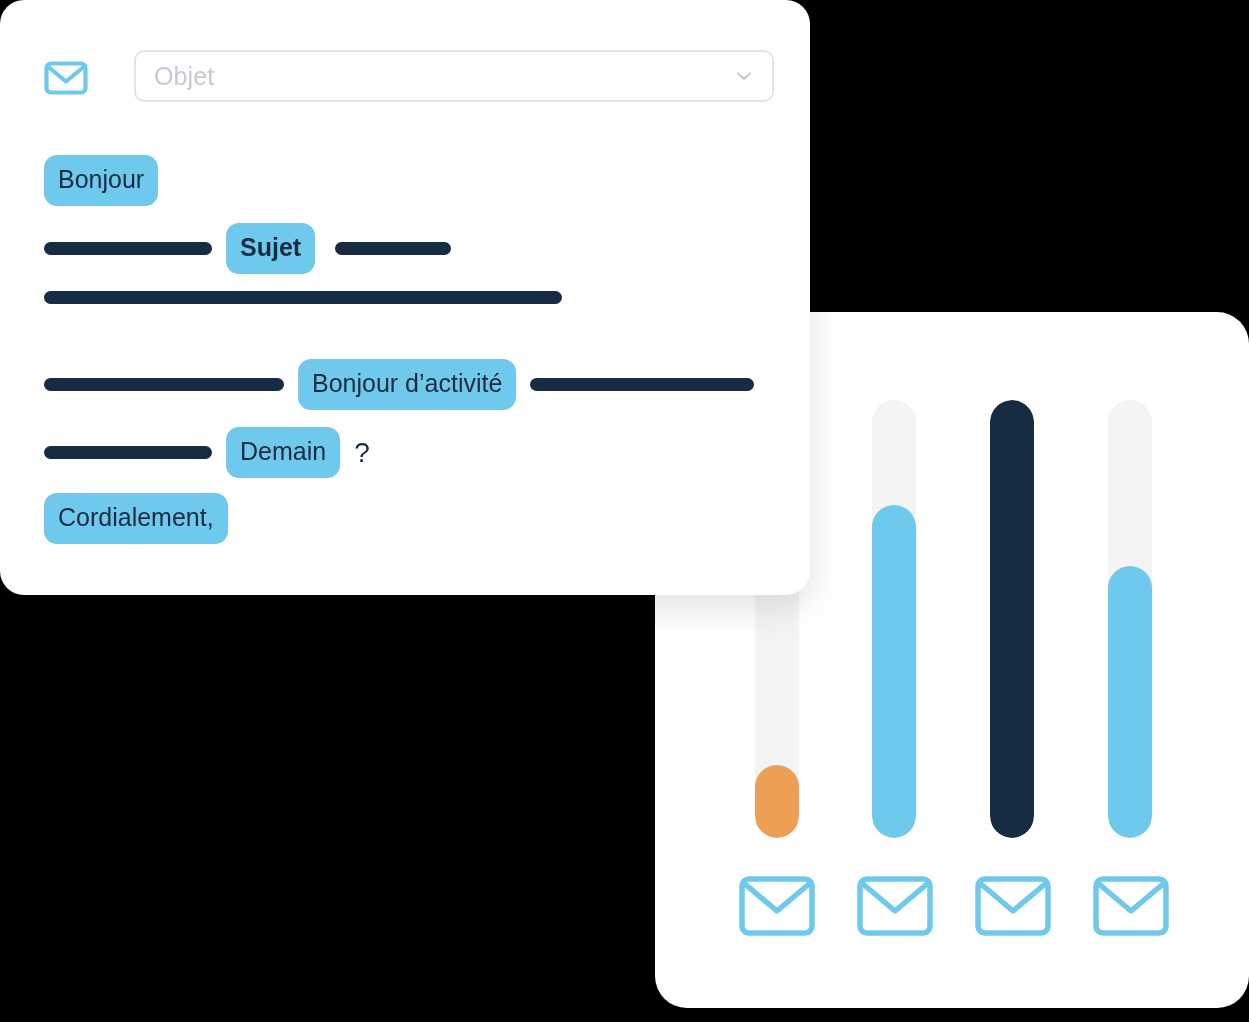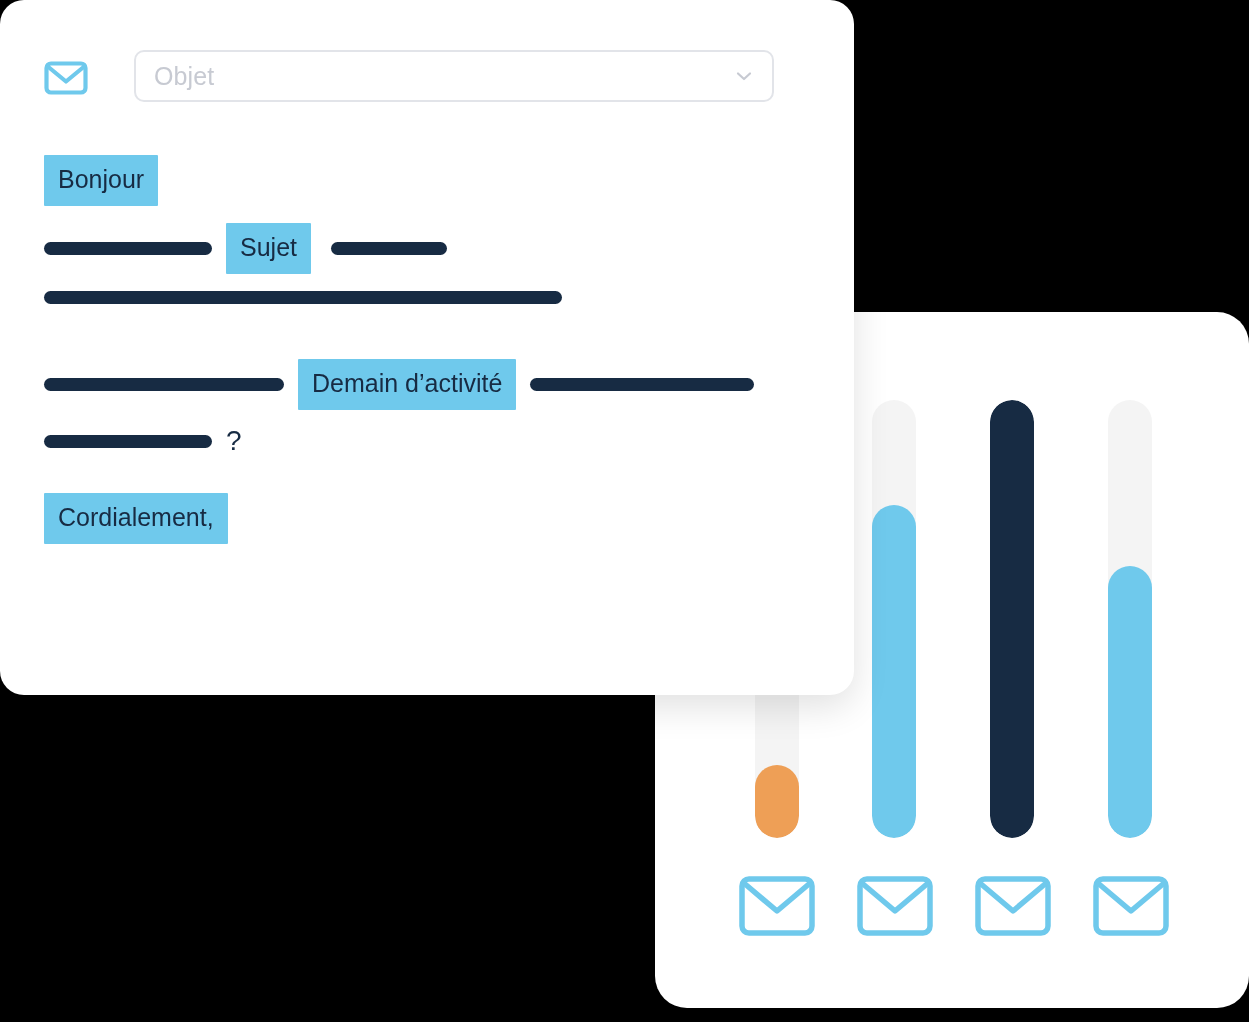--- a/index.html
+++ b/index.html
@@ -79,26 +79,25 @@
     width: 76px;
     height: 60px;
   }
 
   
   .front-card {
     position: absolute;
     left: 0px;
     top: 0px;
     width: 810px;
-    height: 695px;
+    height: 595px;
     background: #ffffff;
     border-radius: 24px;
     box-shadow: 0 12px 36px rgba(0,0,0,0.12);
     overflow: hidden;
-    padding-left: 44px;
   }
 
   .compose-header {
     position: absolute;
     left: 44px;
     top: 50px;
     width: 730px;
     height: 56px;
     display: flex;
     align-items: center;
@@ -147,21 +146,21 @@
   .row {
     display: flex;
     align-items: center;
     position: absolute;
     left: 0;
   }
 
   .tag {
     background: #6FC9EC;
     color: #172B43;
-    border-radius: 1px;
+    border-radius: 13px;
     font-size: 25px;
     line-height: 1;
     padding: 12px 14px 14px 14px;
     white-space: nowrap;
     box-sizing: border-box;
   }
 
   .bar {
     background: #172B43;
     border-radius: 999px;
@@ -241,33 +240,34 @@
         </svg>
       </span>
     </div>
 
     <div class="body-rows" id="body-rows-container">
         <div class="row" style="top: 0px; left: 0px;">
           <span class="tag" style="margin-right: 14px; margin-left: 0px;">Bonjour</span>
         </div>
         <div class="row" style="top: 68px; left: 0px;">
           <span class="bar" style="width: 168px; margin-right: 14px;"></span>
-          <span class="tag" style="margin-right: 20px;">Sujet</span>
+          <span class="tag" style="margin-right: 20px; font-weight: bold;">Sujet</span>
           <span class="bar" style="width: 116px; margin-right: 14px;"></span>
         </div>
         <div class="row" style="top: 136px; left: 0px;">
           <span class="bar" style="width: 518px; margin-right: 14px;"></span>
         </div>
         <div class="row" style="top: 204px; left: 0px;">
           <span class="bar" style="width: 240px; margin-right: 14px;"></span>
-          <span class="tag" style="margin-right: 14px;">Demain d’activité</span>
+          <span class="tag" style="margin-right: 14px;">Bonjour d’activité</span>
           <span class="bar" style="width: 224px; margin-right: 14px;"></span>
         </div>
         <div class="row" style="top: 272px; left: 0px;">
           <span class="bar" style="width: 168px; margin-right: 14px;"></span>
+          <span class="tag" style="margin-right: 14px;">Demain</span>
           <span class="qmark" style="margin-right: 14px;">?</span>
         </div>
         <div class="row" style="top: 338px; left: 0px; justify-content: center;">
           <span class="tag" style="margin-right: 14px; margin-left: 0px;">Cordialement,</span>
         </div>
       </div>
 
   </div>
 
 </div>

